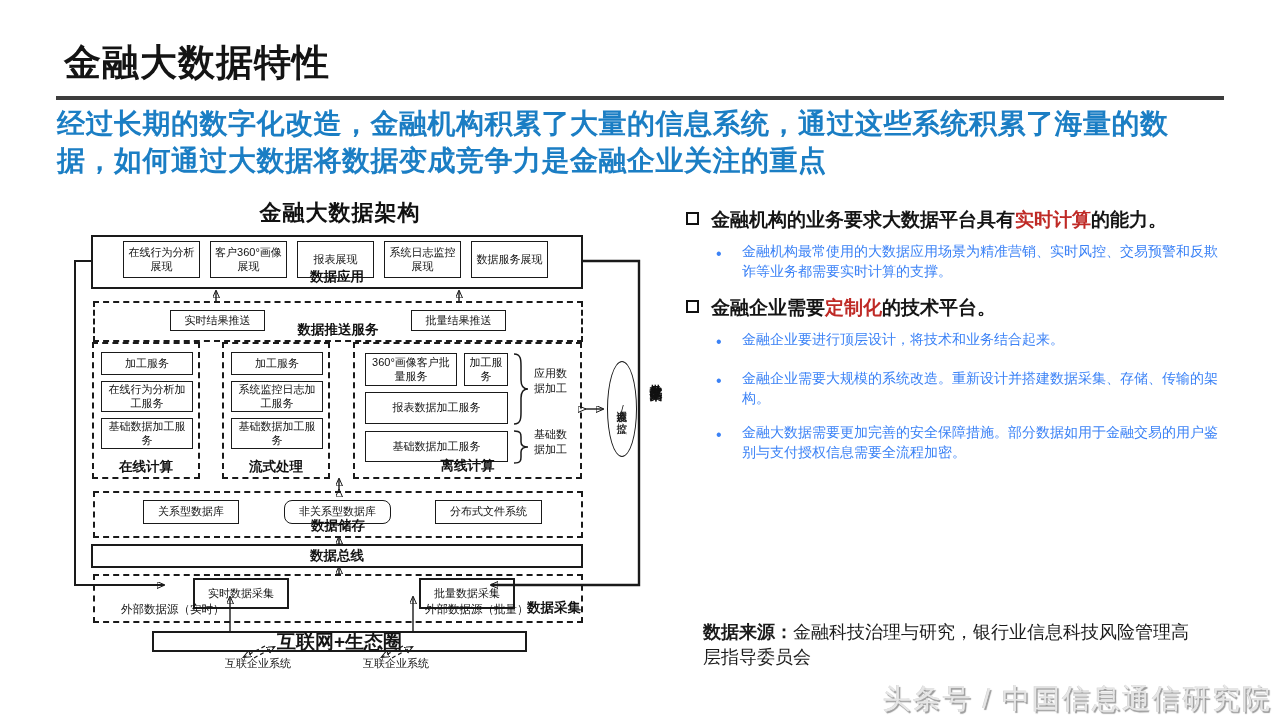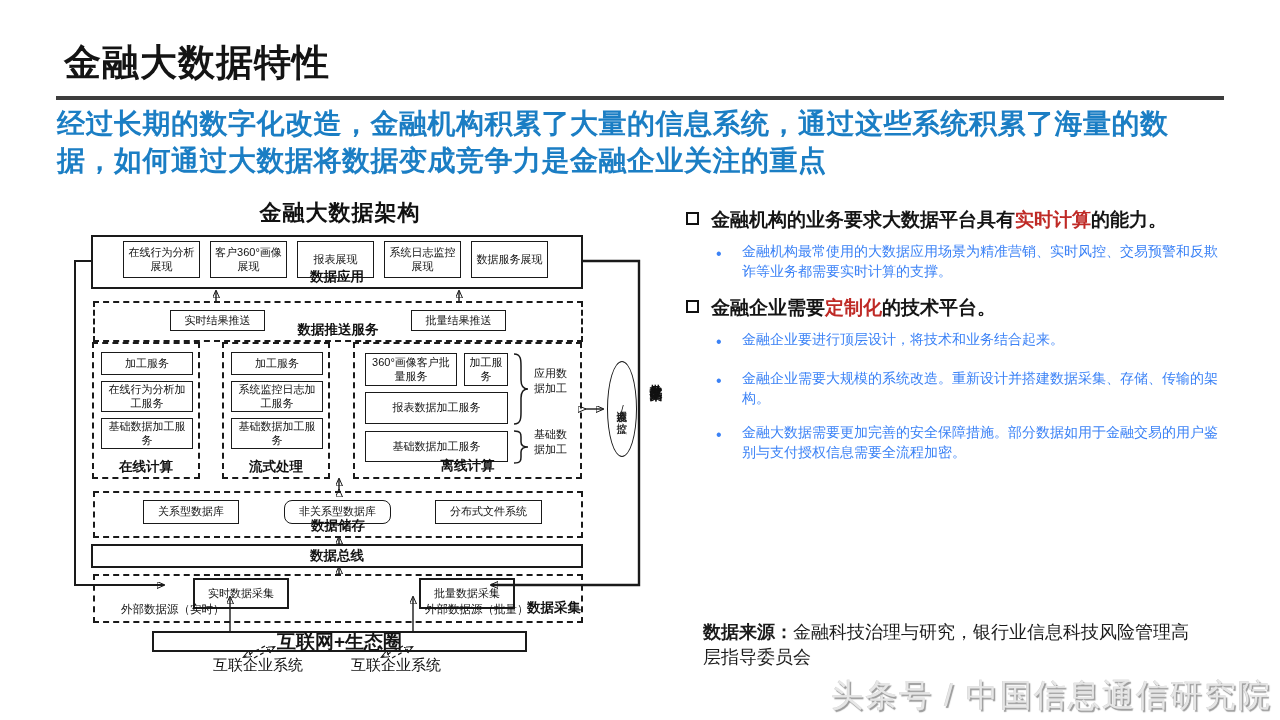--- a/index.html
+++ b/index.html
@@ -83,40 +83,40 @@
   .bx.c-rt { left:74px; width:96px; }
   .bx.c-bt { left:300px; width:96px; }
   .exttext { position:absolute; font-size:11.5px; color:#111; white-space:nowrap; }
   .exttext.e1 { left:26px; top:26px; }
   .exttext.e2 { left:330px; top:26px; }
   .collect .seclab { bottom:4px;text-align:right; }
 
   
   .sec.internet { left:117px; top:433px; width:375px; height:21px; display:flex;
     align-items:center; justify-content:center; font-size:19px; font-weight:bold; }
-  .partner { position:absolute; top:458px; width:110px; text-align:center; font-size:15px; color:#111; }
+  .partner { position:absolute; top:458px; width:110px; text-align:center; font-size:11px; color:#111; }
   .partner.p1 { left:168px; }
   .partner.p2 { left:306px; }
 
   .wires { position:absolute; left:0; top:0; pointer-events:none; z-index:2; }
   .wires path { fill:none; stroke:#1a1a1a; }
 
   
   .rightcol { position:absolute; left:686px; top:207px; width:542px; }
   .mb { display:flex; gap:12px; font-size:19px; font-weight:bold; line-height:1.32; margin-bottom:9px; }
   .sqmark { flex:none; width:13px; height:13px; border:2.6px solid #111; margin-top:5px; background:#fff; }
   .hl { color:var(--highlight-red,#bf2a26); }
   .sub { display:flex; font-size:14px; line-height:1.43; margin:2px 0 14px 30px; color:#3b82f6; }
   .sub::before { content:"\2022"; flex:none; width:26px; font-size:16px; padding-top:2px; }
   .mb + .sub, .sub + .mb { margin-top:6px; }
 
   .source { position:absolute; left:703px; top:620px; width:490px; font-size:18px; line-height:1.4; color:#1b1b1b; }
   .source b { font-weight:bold; }
 
-  .watermark { position:absolute; right:8px; bottom:2px; font-size:32px; color:#e6e6e6;
+  .watermark { position:absolute; right:8px; bottom:2px; font-size:28px; color:#e6e6e6;
     letter-spacing:2px; text-shadow:1.5px 1.5px 1px #9a9a9a, -0.5px -0.5px 0 #cfcfcf; }
 </style>
 </head>
 <body>
 
 <div class="slide">
 
   <h1 class="page-title">金融大数据特性</h1>
   <div class="title-rule"></div>
   <p class="intro">经过长期的数字化改造，金融机构积累了大量的信息系统，通过这些系统积累了海量的数据，如何通过大数据将数据变成竞争力是金融企业关注的重点</p>

